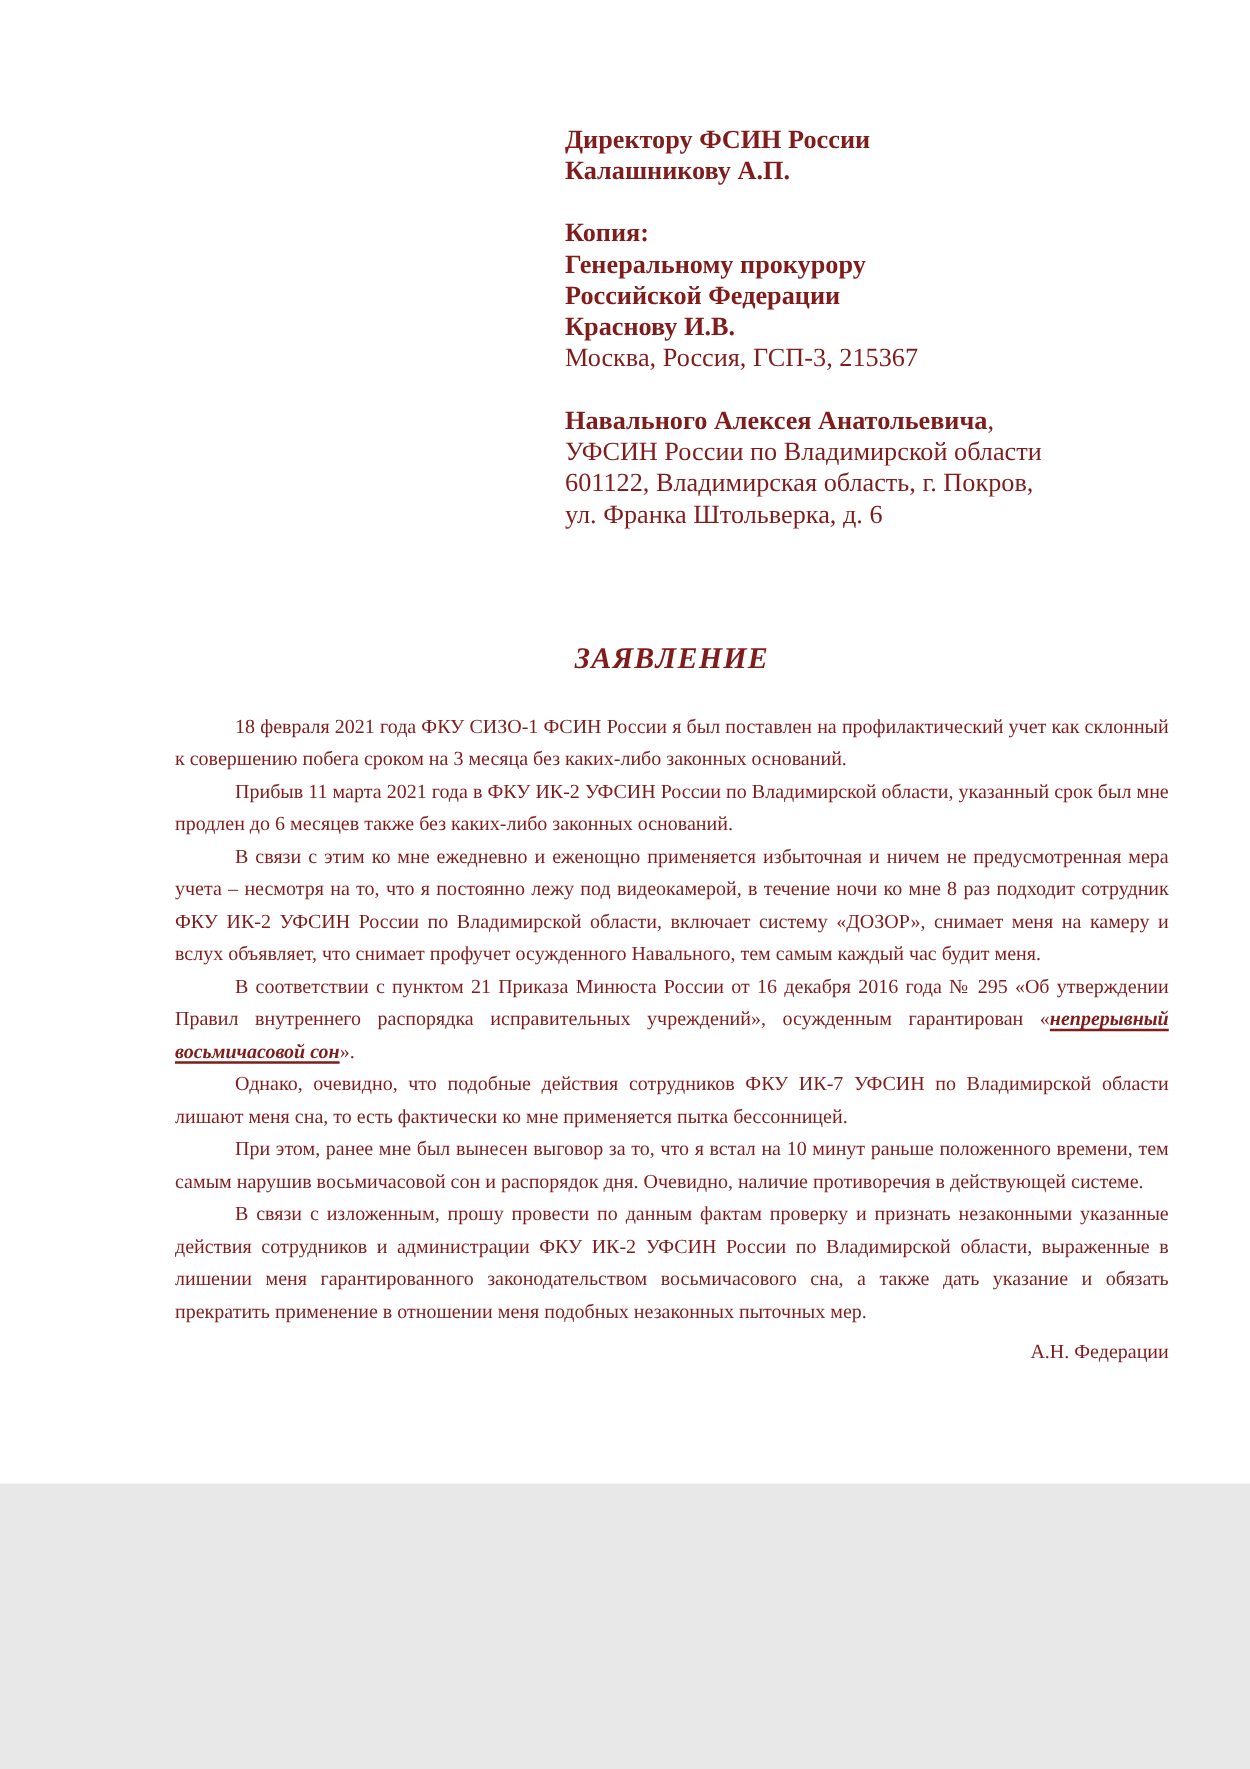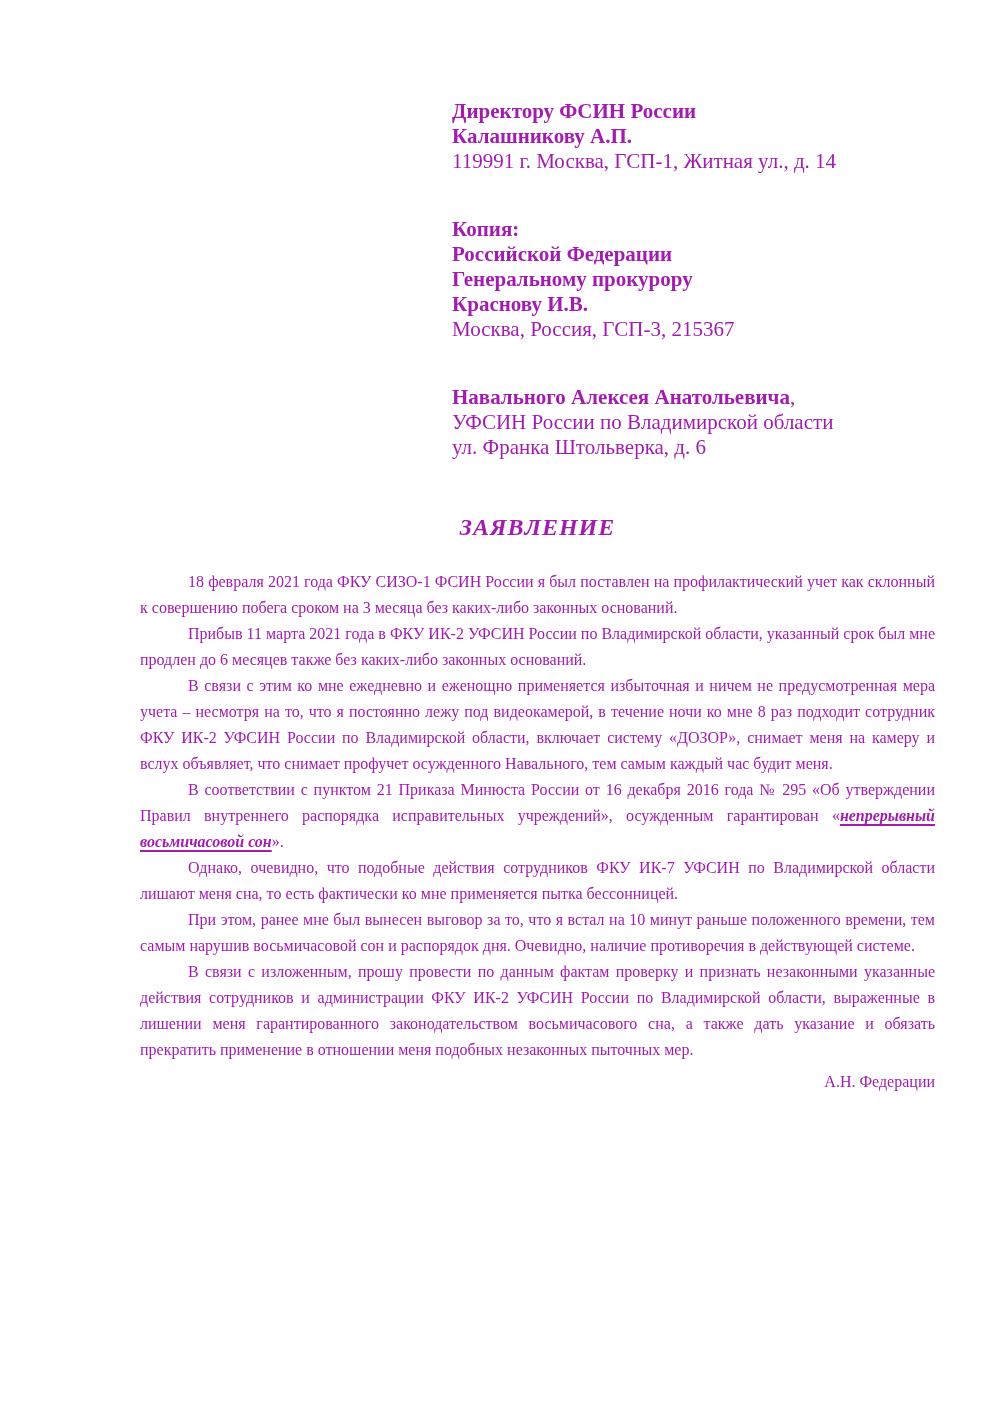--- a/index.html
+++ b/index.html
@@ -3,38 +3,38 @@
 <meta charset="utf-8">
 <style>
   html, body {
     margin: 0;
     padding: 0;
     background: #e8e8e8;
   }
   .page {
     position: relative;
     width: 1000px;
-    height: 1415px;
+    height: 1187px;
     margin: 0 auto;
     background: #ffffff;
-    color: #a21caf;
+    color: #7f1d1d;
     font-family: "Liberation Serif", "DejaVu Serif", serif;
     overflow: hidden;
   }
   
   .addressee {
     position: absolute;
     left: 452px;
     top: 99px;
     width: 480px;
     font-size: 21px;
     line-height: 25px;
   }
   .addr-block { margin: 0; }
-  .addr-block + .addr-block { margin-top: 43px; }
+  .addr-block + .addr-block { margin-top: 25px; }
   .line { white-space: nowrap; }
   .bold { font-weight: bold; }
   
   .title {
     position: absolute;
     top: 514px;
     left: 140px;
     width: 795px;
     margin: 0;
     text-align: center;
@@ -73,34 +73,34 @@
 </head>
 <body>
 
 <div class="page">
 
   <div class="addressee">
 
     <div class="addr-block">
       <div class="line bold">Директору ФСИН России</div>
       <div class="line bold">Калашникову А.П.</div>
-      <div class="line">119991 г. Москва, ГСП-1, Житная ул., д. 14</div>
     </div>
 
     <div class="addr-block">
       <div class="line bold">Копия:</div>
+      <div class="line bold">Генеральному прокурору</div>
       <div class="line bold">Российской Федерации</div>
-      <div class="line bold">Генеральному прокурору</div>
       <div class="line bold">Краснову И.В.</div>
       <div class="line">Москва, Россия, ГСП-3, 215367</div>
     </div>
 
     <div class="addr-block">
       <div class="line"><span class="bold">Навального Алексея Анатольевича</span><span>,</span></div>
       <div class="line">УФСИН России по Владимирской области</div>
+      <div class="line">601122, Владимирская область, г. Покров,</div>
       <div class="line">ул. Франка Штольверка, д. 6</div>
     </div>
 
   </div>
 
   <h1 class="title">ЗАЯВЛЕНИЕ</h1>
 
   <div class="body-text">
     <p>18 февраля 2021 года ФКУ СИЗО-1 ФСИН России я был поставлен на профилактический учет как склонный к совершению побега сроком на 3 месяца без каких-либо законных оснований.</p>
     <p>Прибыв 11 марта 2021 года в ФКУ ИК-2 УФСИН России по Владимирской области, указанный срок был мне продлен до 6 месяцев также без каких-либо законных оснований.</p>

